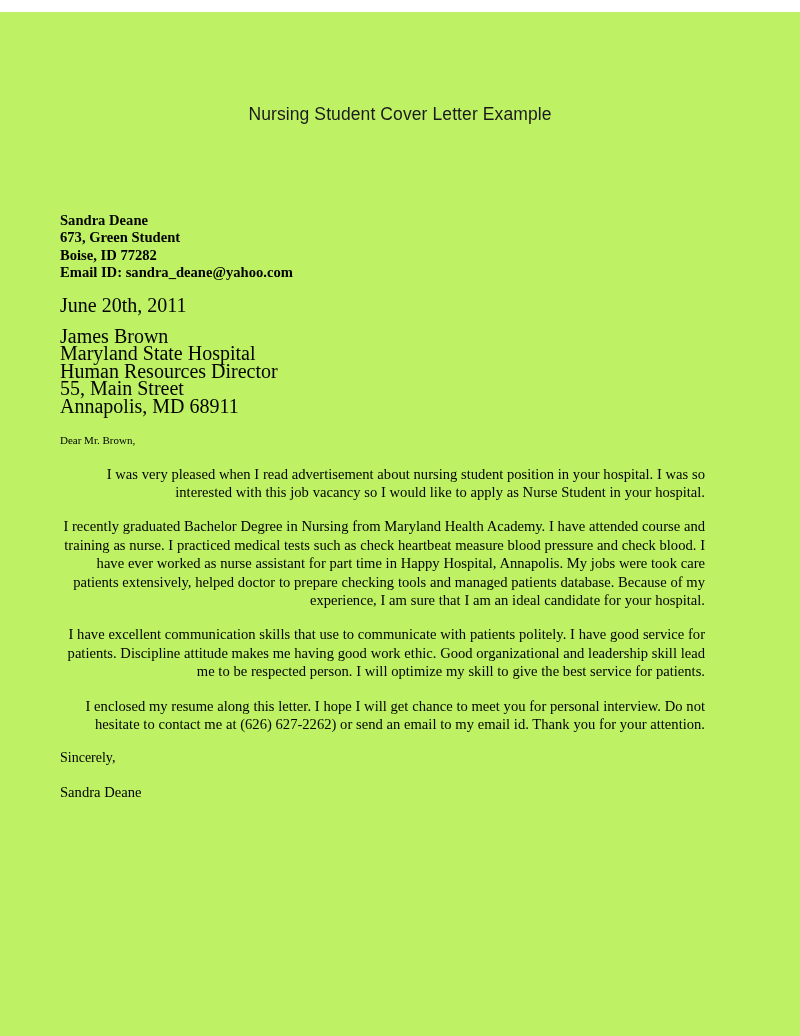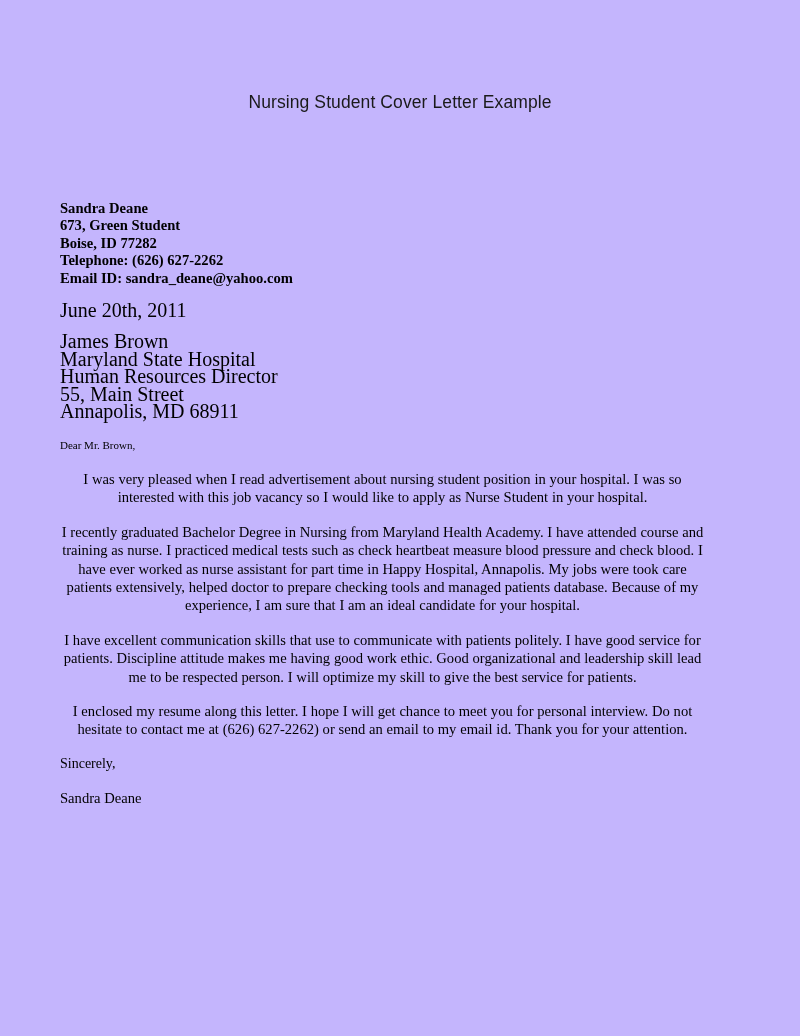--- a/index.html
+++ b/index.html
@@ -14,21 +14,22 @@
     position: relative;
     overflow: hidden;
     font-family: "Liberation Serif", "DejaVu Serif", serif;
     color: #000000;
     -webkit-font-smoothing: antialiased;
   }
 
   .page {
     position: absolute;
     inset: 0;
-    background: #c4b5fd;
+    background: #bef264;
+    margin-top: 12px;
   }
 
   
   .doc-title {
     position: absolute;
     top: 91px;
     left: 0;
     width: 800px;
     text-align: center;
     font-family: "Liberation Sans", "DejaVu Sans", sans-serif;
@@ -82,21 +83,21 @@
     font-size: 11px;
     line-height: 18px;
     margin: 0 0 16px 0;
   }
 
   
   .body-paragraph {
     font-size: 14.6px;
     line-height: 18.4px;
     margin: 0 0 16px 0;
-    text-align: center;
+    text-align: right;
     word-spacing: 0.1px;
   }
 
   
   .closing {
     font-size: 14px;
     line-height: 18px;
     margin: 0 0 16px 0;
   }
   .signature {
@@ -111,21 +112,20 @@
 <div class="page">
 
   <div class="doc-title">Nursing Student Cover Letter Example</div>
 
   <div class="letter">
 
     <div class="sender-block">
       <span class="sender-line">Sandra Deane</span>
       <span class="sender-line">673, Green Student</span>
       <span class="sender-line">Boise, ID 77282</span>
-      <span class="sender-line">Telephone: (626) 627-2262</span>
       <span class="sender-line">Email ID: sandra_deane@yahoo.com</span>
     </div>
 
     <div class="date-line">June 20th, 2011</div>
 
     <div class="recipient-block">
       <span class="recipient-line">James Brown</span>
       <span class="recipient-line">Maryland State Hospital</span>
       <span class="recipient-line">Human Resources Director</span>
       <span class="recipient-line">55, Main Street</span>

